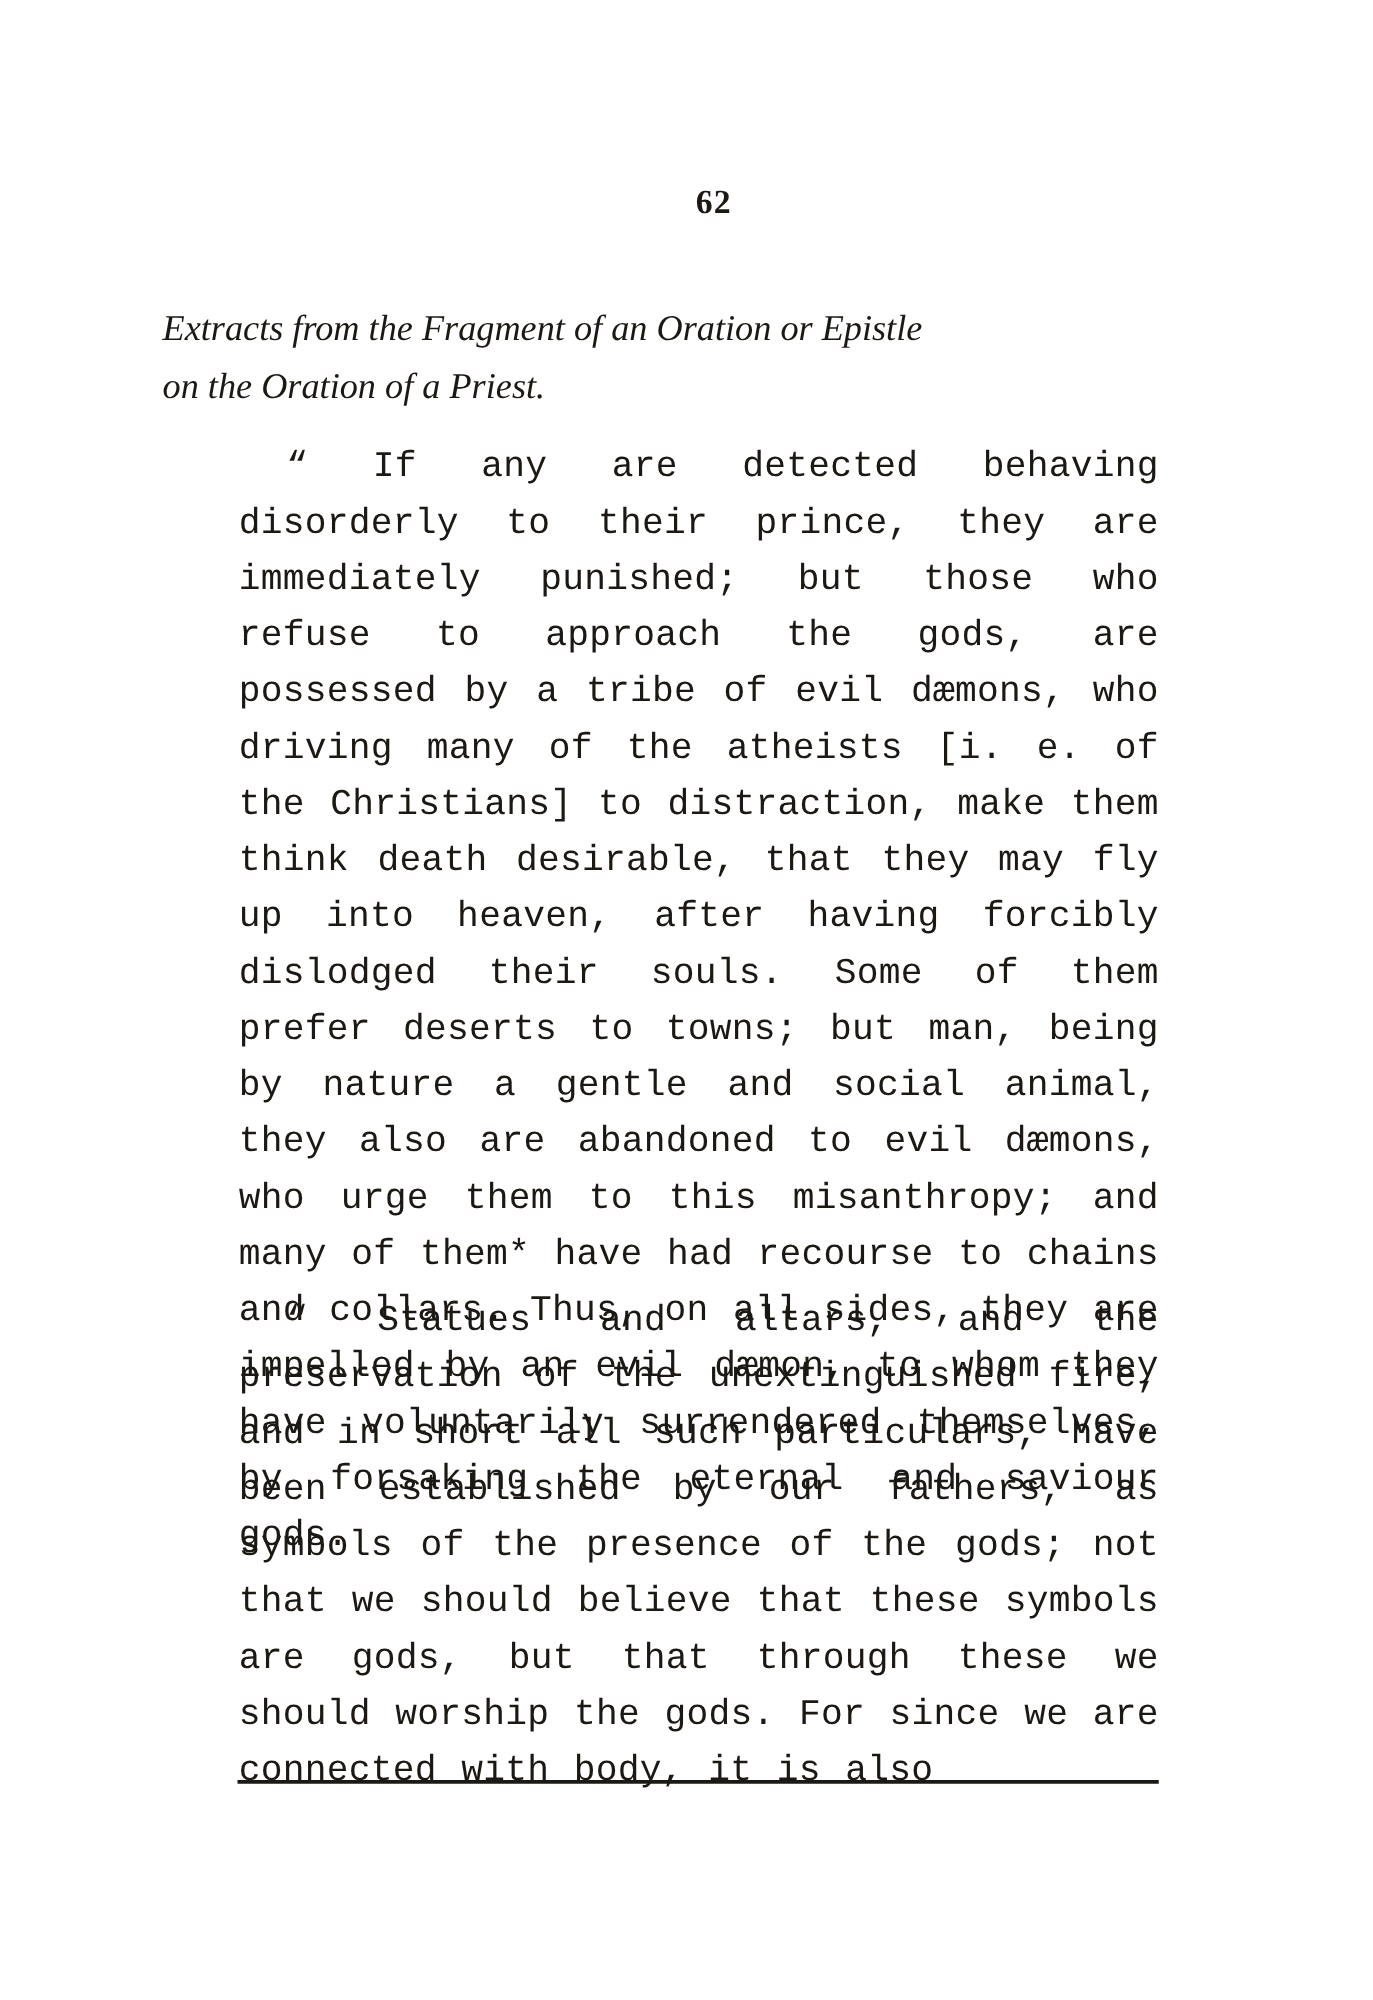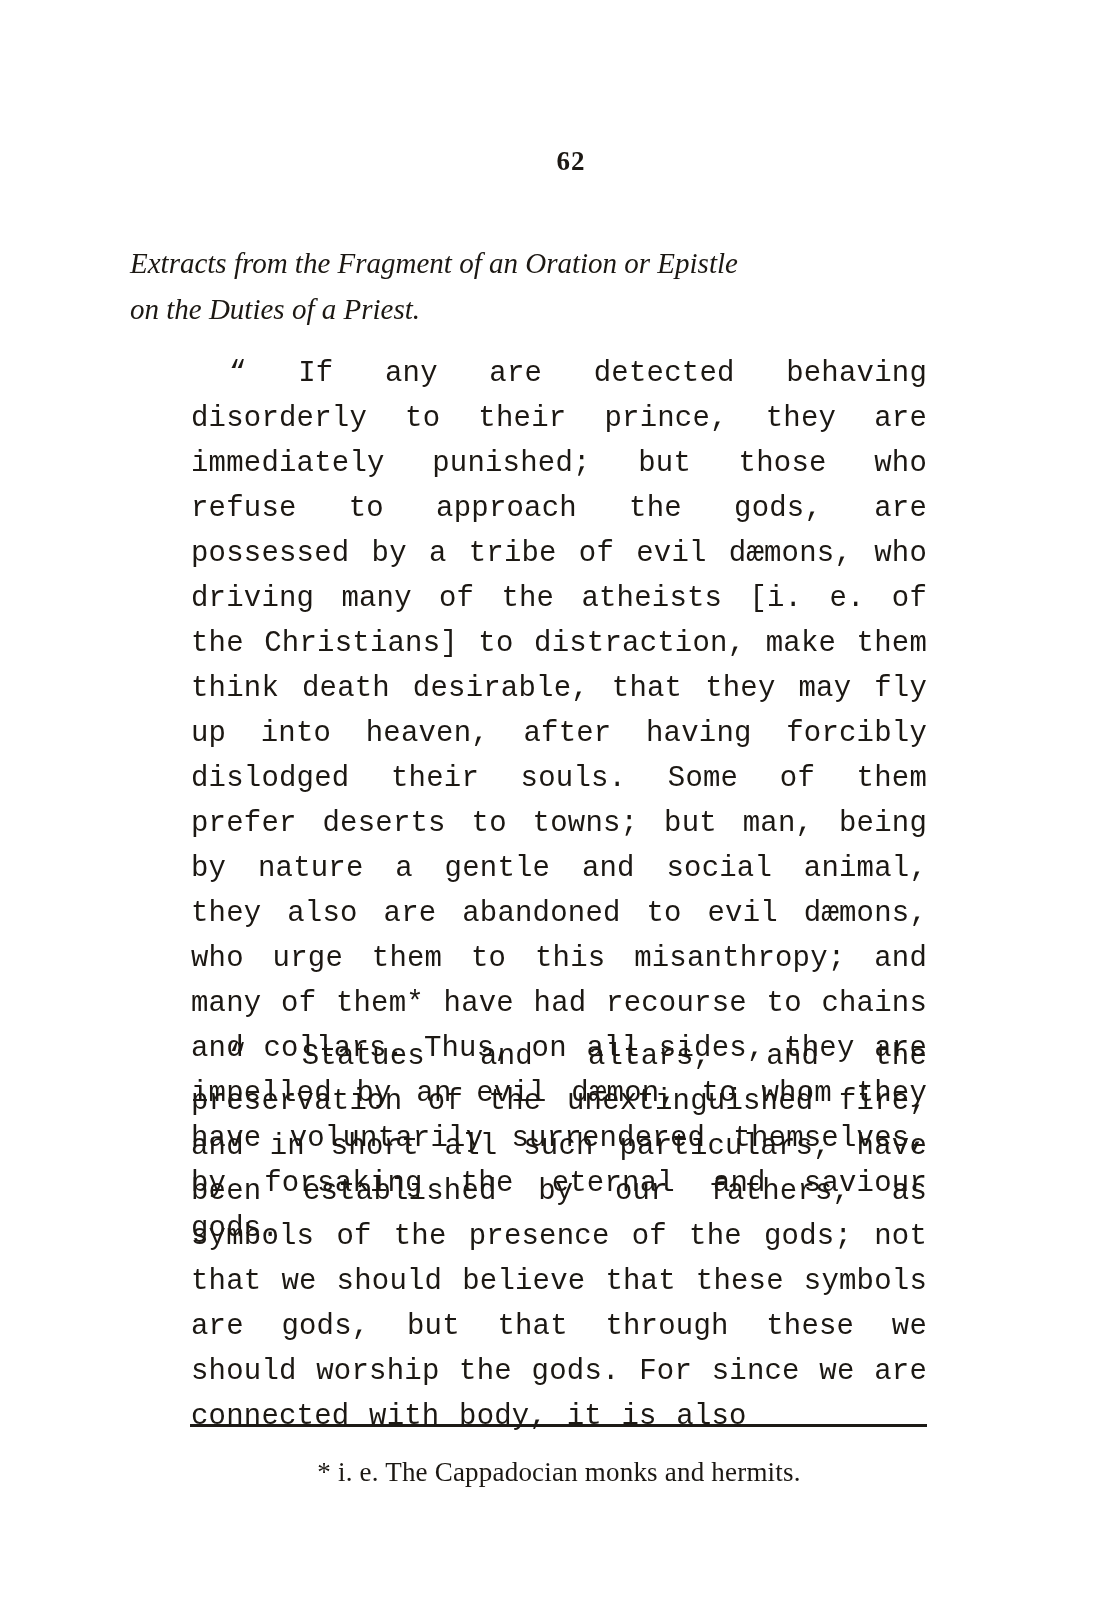--- a/index.html
+++ b/index.html
@@ -77,24 +77,23 @@
 </style>
 </head>
 <body>
 
 <div class="page">
 
   <div class="page-number">62</div>
 
   <div class="heading">
     <span>Extracts from the Fragment of an Oration or Epistle</span><br>
-    <span>on the Duties of a Priest.</span>
+    <span>on the Oration of a Priest.</span>
   </div>
 
   <p class="para para-1">“ If any are detected behaving disorderly to their prince, they are immediately punished; but those who refuse to approach the gods, are possessed by a tribe of evil dæmons, who driving many of the atheists [i. e. of the Christians] to distraction, make them think death desirable, that they may fly up into heaven, after having forcibly dislodged their souls. Some of them prefer deserts to towns; but man, being by nature a gentle and social animal, they also are abandoned to evil dæmons, who urge them to this misanthropy; and many of them* have had recourse to chains and collars. Thus, on all sides, they are impelled by an evil dæmon, to whom they have voluntarily surrendered themselves, by forsaking the eternal and saviour gods.</p>
 
   <p class="para para-2">“ Statues and altars, and the preservation of the unextinguished fire, and in short all such particulars, have been established by our fathers, as symbols of the presence of the gods; not that we should believe that these symbols are gods, but that through these we should worship the gods. For since we are connected with body, it is also</p>
 
   <div class="footnote-rule"></div>
 
-  <div class="footnote">* i. e. The Cappadocian monks and hermits.</div>
 
 </div>
 
 </body></html>

